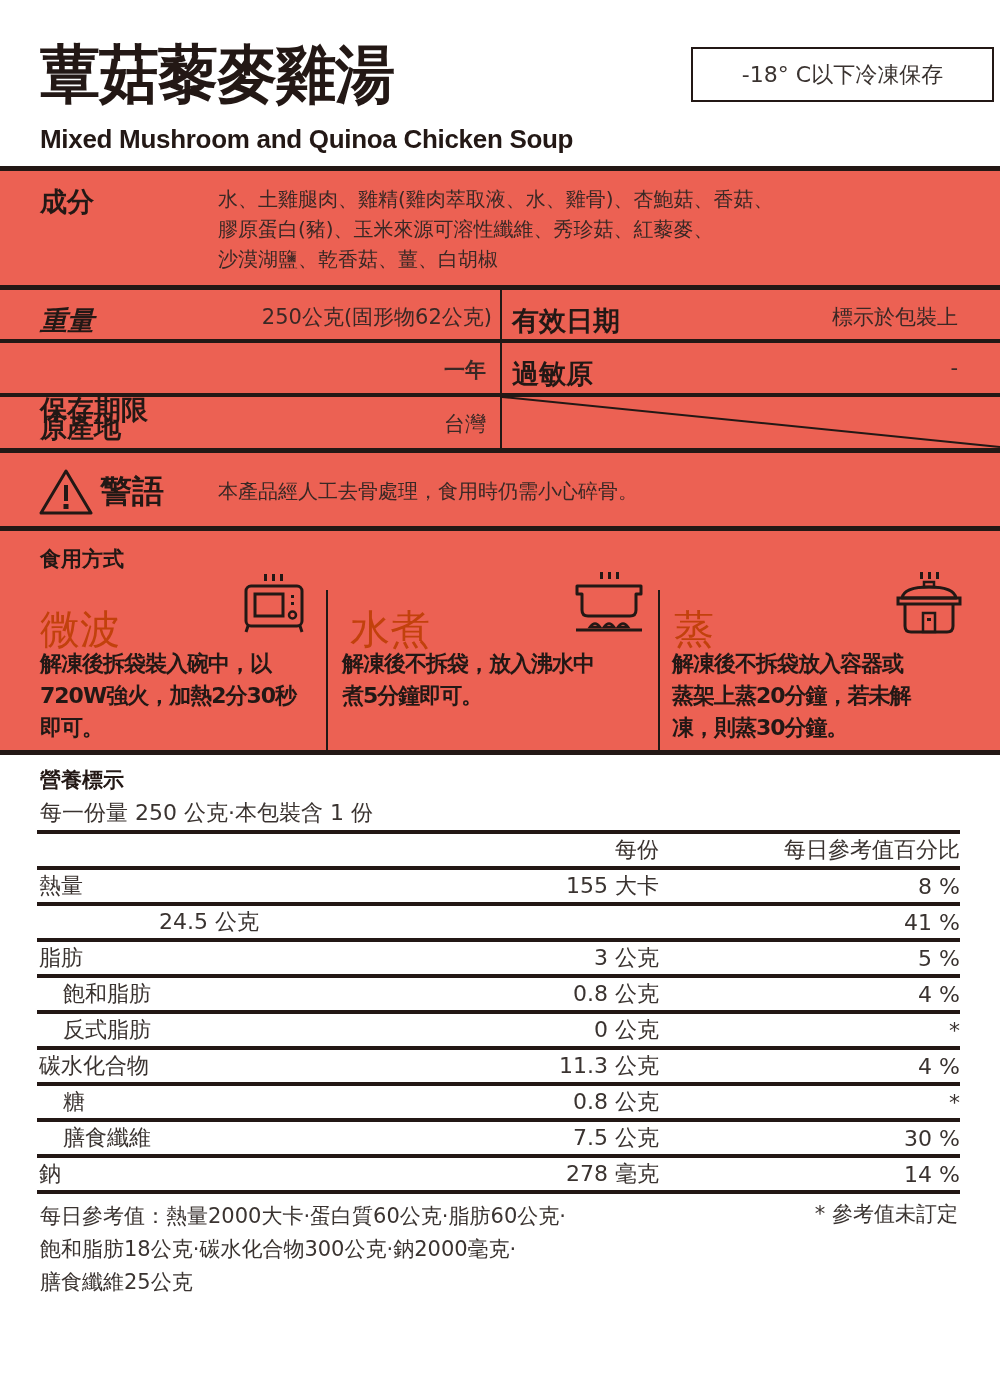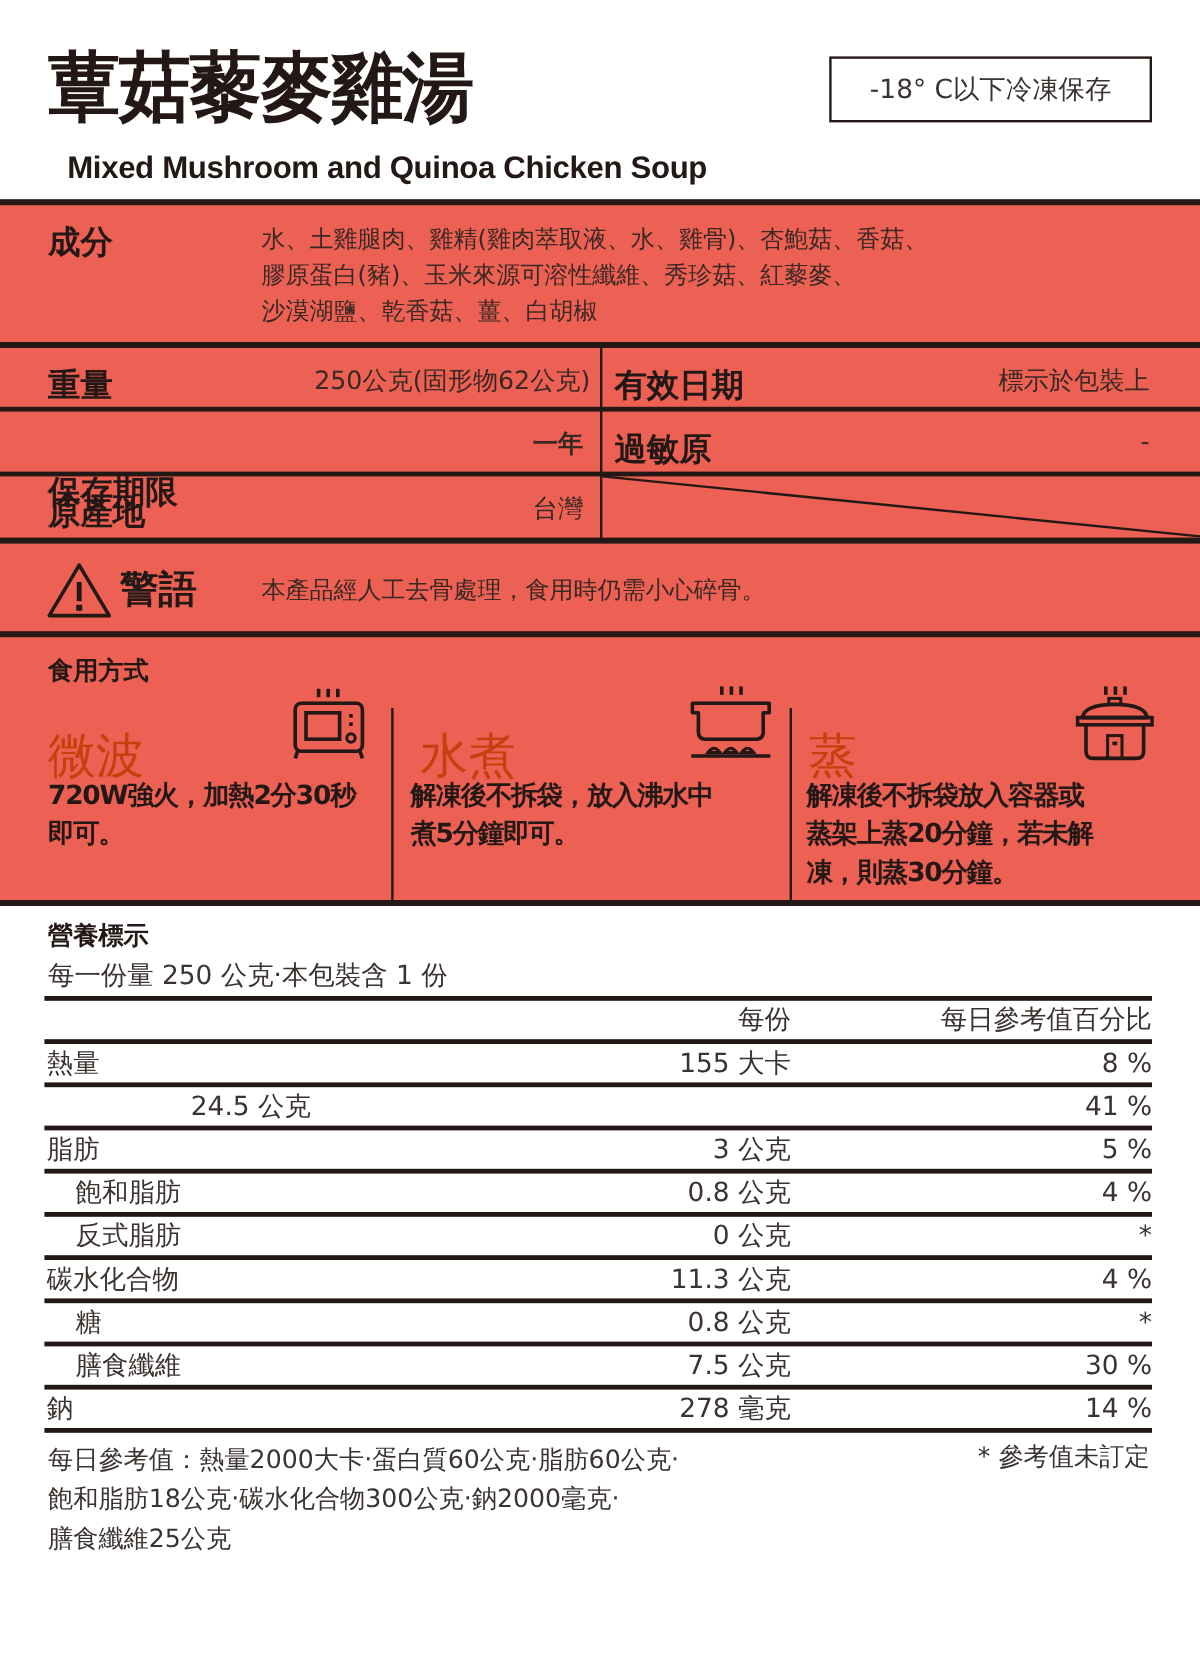--- a/index.html
+++ b/index.html
@@ -3,22 +3,22 @@
 <meta charset="utf-8">
 <style>
   * { box-sizing: border-box; margin: 0; padding: 0; }
   html, body { width: 1000px; height: 1382px; background: #ffffff; overflow: hidden; }
   body { font-family: "DejaVu Sans", "Liberation Sans", sans-serif; color: #231815; position: relative; }
 
   .label-sheet { position: absolute; left: 0; top: 0; width: 1000px; height: 1290px; background: #fff; }
 
   
   .title-zh { position: absolute; left: 40px; top: 42px; font-size: 60px; font-weight: bold; letter-spacing: -1px; color: #231815; line-height: 1; transform: scaleY(1.05); transform-origin: left top; }
-  .title-en { position: absolute; left: 40px; top: 124px; font-family: "Liberation Sans", sans-serif; font-size: 26px; font-weight: bold; color: #231815; letter-spacing: -0.3px; margin-left: 16px; }
-  .storage-box { position: absolute; left: 691px; top: 47px; width: 269px; height: 55px; border: 2px solid #231815; display: flex; align-items: center; justify-content: center; font-size: 22px; color: #3a3330; }
+  .title-en { position: absolute; left: 40px; top: 124px; font-family: "Liberation Sans", sans-serif; font-size: 26px; font-weight: bold; color: #231815; letter-spacing: -0.3px; }
+  .storage-box { position: absolute; left: 691px; top: 47px; width: 303px; height: 55px; border: 2px solid #231815; display: flex; align-items: center; justify-content: center; font-size: 22px; color: #3a3330; }
 
   
   .red { position: absolute; left: 0; width: 1000px; background: #ec6153; }
   .hline { position: absolute; left: 0; width: 1000px; background: #231815; }
   .vline { position: absolute; width: 2px; background: #231815; }
 
   .lbl { position: absolute; font-size: 27px; font-weight: bold; color: #231815; }
   .val-r { position: absolute; font-size: 21px; color: #3a2825; text-align: right; }
 
   .ingredients { position: absolute; left: 218px; top: 184px; width: 640px; font-size: 20px; line-height: 30px; color: #3a2825; }
@@ -62,21 +62,21 @@
   <div class="ingredients">
     <div>水、土雞腿肉、雞精(雞肉萃取液、水、雞骨)、杏鮑菇、香菇、</div>
     <div>膠原蛋白(豬)、玉米來源可溶性纖維、秀珍菇、紅藜麥、</div>
     <div>沙漠湖鹽、乾香菇、薑、白胡椒</div>
   </div>
 
   <div class="hline" style="top:285px;height:5px;"></div>
 
   <div class="vline" style="left:500px;top:290px;height:160px;"></div>
 
-  <div class="lbl" style="left:40px;top:303px;">重量</div>
+  <div class="lbl" style="left:40px;top:303px;font-style:italic;">重量</div>
   <div class="val-r" style="right:508px;top:303px;">250公克(固形物62公克)</div>
   <div class="lbl" style="left:512px;top:303px;">有效日期</div>
   <div class="val-r" style="right:42px;top:303px;">標示於包裝上</div>
 
   <div class="hline" style="top:339px;height:4px;"></div>
 
   <div class="lbl" style="left:40px;top:356px;margin-top:36px;">保存期限</div>
   <div class="val-r" style="right:514px;top:356px;font-weight:bold;">一年</div>
   <div class="lbl" style="left:512px;top:356px;">過敏原</div>
   <div class="val-r" style="right:42px;top:356px;">-</div>
@@ -114,20 +114,21 @@
     <rect x="38" y="2" width="3" height="7" fill="#231815"></rect>
     <rect x="4" y="14" width="56" height="40" rx="5" fill="none" stroke="#231815" stroke-width="3"></rect>
     <rect x="13" y="22" width="28" height="22" fill="none" stroke="#231815" stroke-width="3"></rect>
     <rect x="49" y="23" width="3" height="3" fill="#231815"></rect>
     <rect x="49" y="30" width="3" height="3" fill="#231815"></rect>
     <circle cx="50.5" cy="43" r="3.5" fill="none" stroke="#231815" stroke-width="2.5"></circle>
     <line x1="6" y1="54" x2="4" y2="60" stroke="#231815" stroke-width="3"></line>
     <line x1="58" y1="54" x2="60" y2="60" stroke="#231815" stroke-width="3"></line>
   </svg>
   <div class="method-desc" style="left:40px;top:648px;width:284px;">
+    <div>解凍後拆袋裝入碗中，以</div>
     <div>720W強火，加熱2分30秒</div>
     <div>即可。</div>
   </div>
 
   <div class="method-title" style="left:350px;top:602px;">水煮</div>
   <svg class="icon" style="left:574px;top:570px;" width="70" height="66" viewBox="0 0 70 66">
     <rect x="26" y="2" width="3" height="7" fill="#231815"></rect>
     <rect x="34" y="2" width="3" height="7" fill="#231815"></rect>
     <rect x="42" y="2" width="3" height="7" fill="#231815"></rect>
     <path d="M3 16 H67 V24 H62 V40 Q62 46 56 46 H14 Q8 46 8 40 V24 H3 Z" fill="none" stroke="#231815" stroke-width="3" stroke-linejoin="round"></path>

